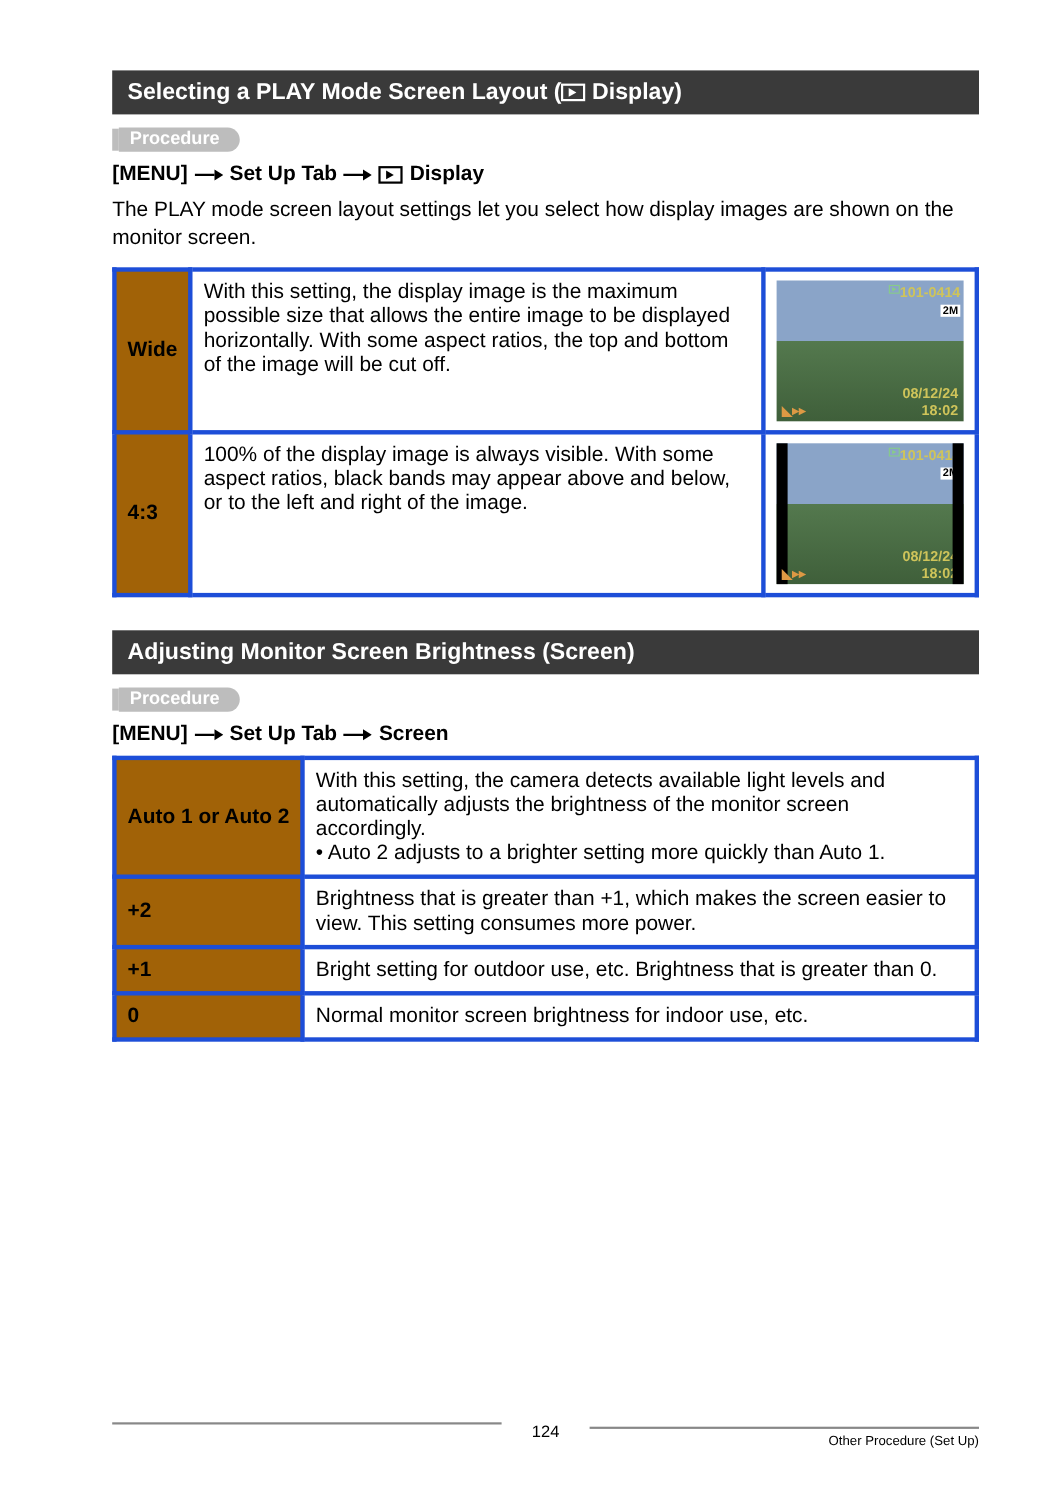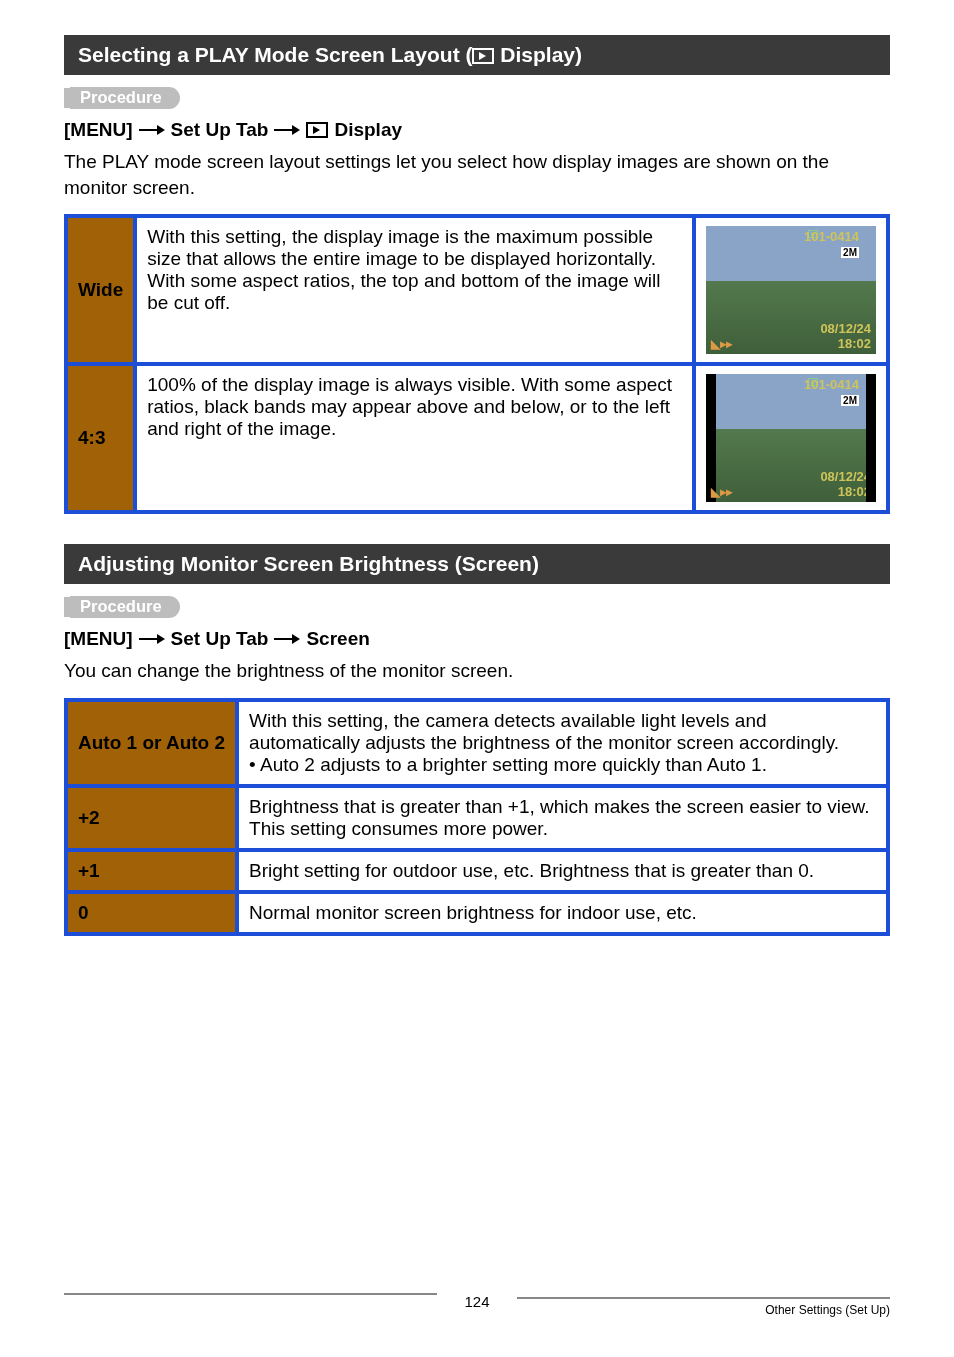--- a/index.html
+++ b/index.html
@@ -1,17 +1,17 @@
 <!DOCTYPE html>
 <html><head>
 <meta charset="utf-8">
 <style>
   * { margin: 0; padding: 0; box-sizing: border-box; }
   html, body { width: 954px; font-family: Arial, Helvetica, sans-serif; color: #000; background: #fff; }
-  .page { padding: 35px 64px 40px 64px; display: flex; flex-direction: column; min-height: 1357px; }
+  .page { padding: 64px 64px 40px 64px; display: flex; flex-direction: column; min-height: 1357px; margin-left: 38px; }
   .content { flex: 1; }
 
   .section-bar {
     background: #3a3a3a;
     color: #fff;
     font-size: 21px;
     font-weight: bold;
     padding: 8px 14px;
     border-radius: 0;
     margin-bottom: 12px;
@@ -97,21 +97,21 @@
   .thumb.ratio43::before, .thumb.ratio43::after {
     content: "";
     position: absolute;
     top: 0;
     width: 10px;
     height: 100%;
     background: #000;
   }
   .thumb.ratio43::before { left: 0; }
   .thumb.ratio43::after { right: 0; }
-  .thumb .tl { position:absolute; top:3px; right:17px; text-align:right; font-weight:bold; }
+  .thumb .tl { position:absolute; top:3px; right:3px; text-align:right; font-weight:bold; }
   .thumb .size {
     display:inline-block; background:#fff; color:#000;
     font-size:10px; padding:0 2px; margin-top:2px;
   }
   .thumb .date { position:absolute; bottom:3px; right:5px; text-align:right; font-weight:bold; font-size:13px; }
   .thumb .corner { position:absolute; bottom:3px; left:5px; font-size:12px; color:#d94; font-weight:bold; }
   .thumb .playtiny {
     position:absolute; top:4px; left:60%;
     width:10px; height:8px;
     border:1px solid #8c8;
@@ -242,21 +242,20 @@
       <span>Set Up Tab</span>
       <span class="arrow">
         <svg width="26" height="12" viewBox="0 0 26 12">
             <line x1="0" y1="6" x2="18" y2="6" stroke="#000" stroke-width="2"></line>
             <polygon points="18,1 26,6 18,11" fill="#000"></polygon>
           </svg>
       </span>
       <span>Screen</span>
     </div>
 
-    <div class="body-text">You can change the brightness of the monitor screen.</div>
 
     <table class="spec">
       <tbody>
           <tr>
         <th style="width:120px;">Auto 1 or Auto 2</th>
         <td>
           <span>With this setting, the camera detects available light levels and automatically adjusts the brightness of the monitor screen accordingly.</span>
           <div class="bullet">• Auto 2 adjusts to a brighter setting more quickly than Auto 1.</div>
         </td>
       </tr>
@@ -275,16 +274,16 @@
     </tbody>
       </table>
 
   </div>
 
   <div class="footer">
     <div class="rule"></div>
     <div class="pagenum">124</div>
     <div class="label">
       <div class="rule" style="border-top:2px solid #888; margin-bottom:4px;"></div>
-      <span>Other Settings (Set Up)</span>
+      <span>Other Procedure (Set Up)</span>
     </div>
   </div>
 </div>
 
 </body></html>

